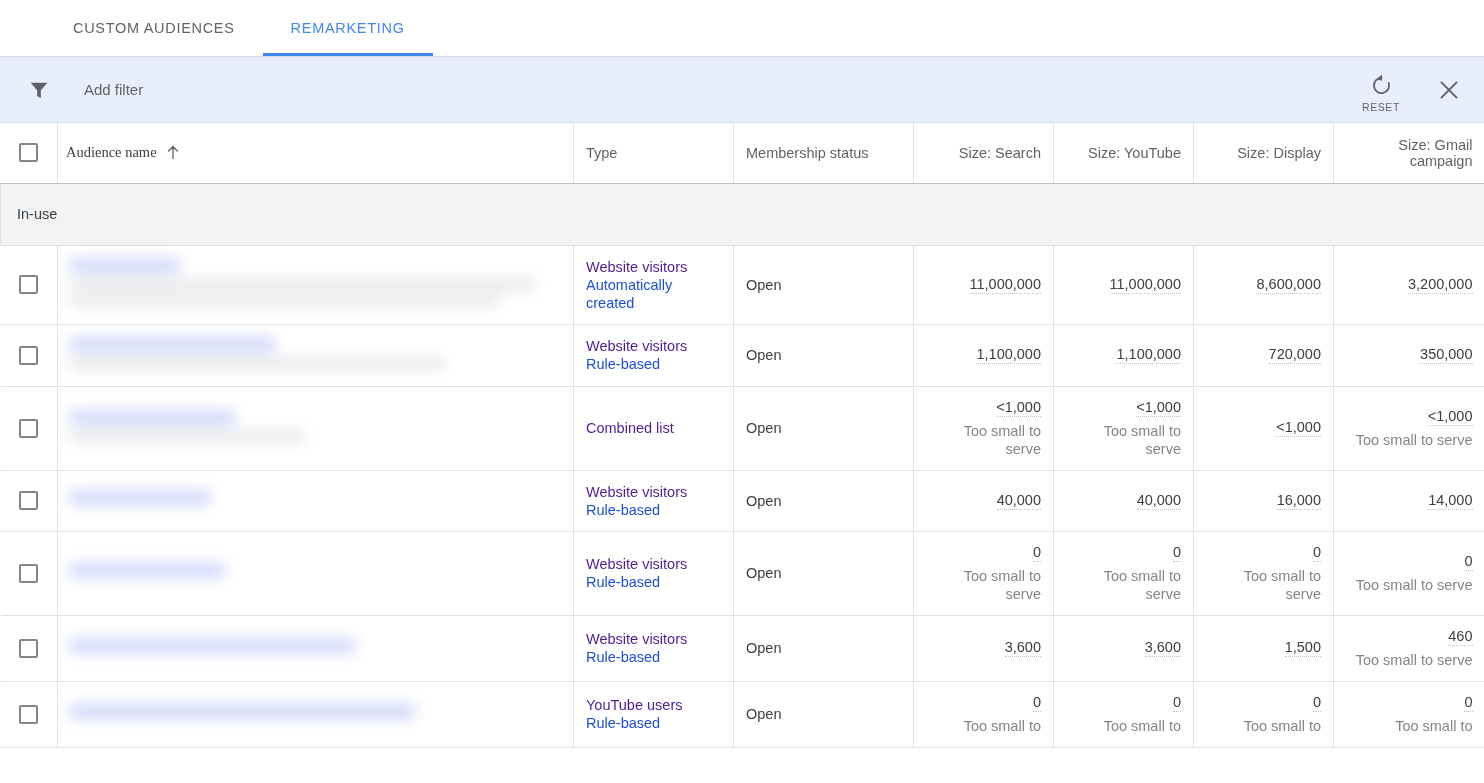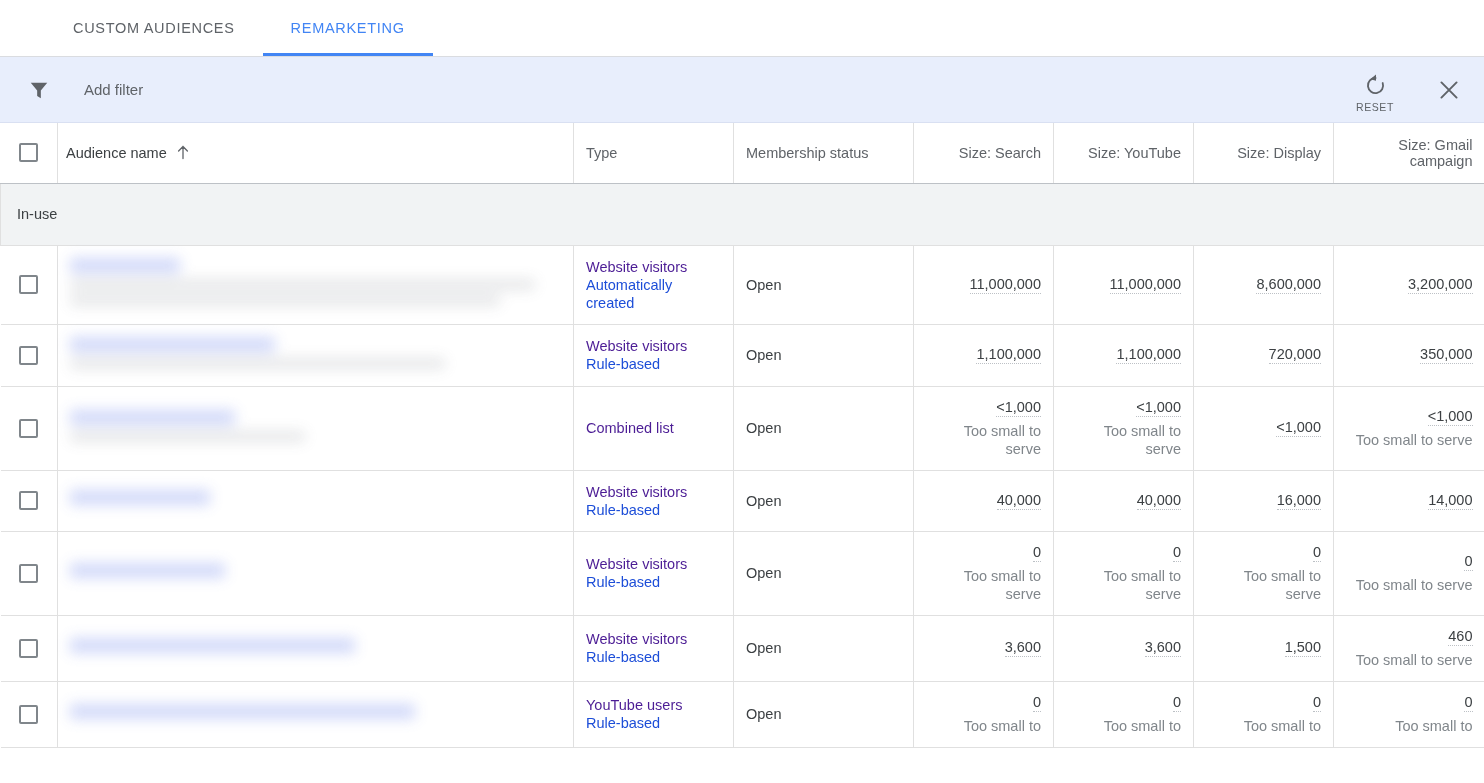--- a/index.html
+++ b/index.html
@@ -58,21 +58,21 @@
     margin-left: 34px;
     font-size: 15px;
     color: #5f6368;
     cursor: text;
   }
   .fb-actions {
     position: absolute;
     right: 18px; top: 0; bottom: 0;
     display: flex;
     align-items: center;
-    gap: 28px;
+    gap: 22px;
   }
   .reset-btn {
     display: flex;
     flex-direction: column;
     align-items: center;
     cursor: pointer;
     width: 58px;
     padding-top: 6px;
   }
   .reset-btn svg { width: 26px; height: 26px; display:block; }
@@ -106,21 +106,21 @@
     color: #5f6368;
     border-bottom: 1px solid #bdc1c6;
     border-left: 1px solid #e0e0e0;
     padding: 0 12px;
     background: #fff;
   }
   thead th.first { border-left: none; }
   thead th.lft { text-align: left; }
   thead th.rgt { text-align: right; }
   th.h-name { text-align: left; padding-left: 8px; }
-  .sortwrap { display: inline-flex; align-items: center; gap: 9px; }
+  .sortwrap { display: inline-flex; align-items: center; gap: 9px; font-family: Liberation Serif, serif; }
   .sortwrap .lbl { color: #3c4043; font-size: 14.5px; }
   .uparrow { width: 14px; height: 15px; display:block; }
 
   .chkcell { text-align: center; padding: 0; }
   .chkbox {
     width: 19px; height: 19px;
     border: 2px solid #80868b;
     border-radius: 2px;
     display: inline-block;
     background: #fff;

